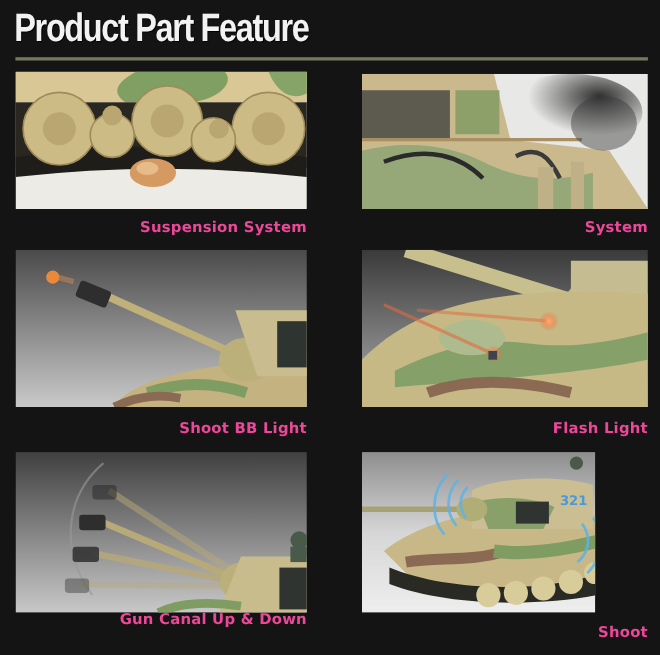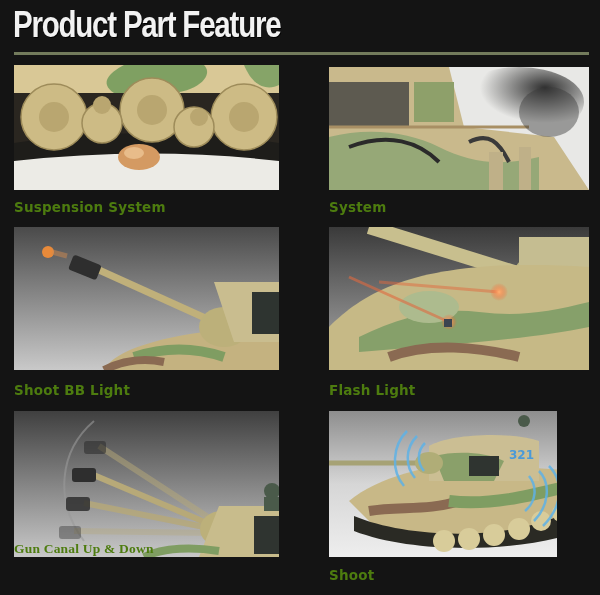--- a/index.html
+++ b/index.html
@@ -19,23 +19,23 @@
     text-shadow: 1px 1px 0 #000;
   }
   .rule {
     position: absolute; left: 14px; top: 52px; width: 575px; height: 3px;
     background: #737b5c;
   }
   .panel {
     position: absolute; overflow: hidden;
   }
   .caption {
-    position: absolute; text-align: left;
+    position: absolute; text-align: right;
     font-family: "DejaVu Sans", sans-serif; font-weight: bold;
-    font-size: 13.5px; color: #4d7c0f; letter-spacing: 0.2px;
+    font-size: 13.5px; color: #ec4899; letter-spacing: 0.2px;
   }
   svg { display: block; }
 </style>
 </head>
 <body>
 
 <div class="title">Product Part Feature</div>
 <div class="rule"></div>
 
 <div class="panel" style="left:14px;top:65px;width:265px;height:125px;">
@@ -168,23 +168,23 @@
       <rect x="45" y="115" width="22" height="13" rx="3" opacity="0.4"></rect>
     </g>
     <ellipse cx="208" cy="118" rx="22" ry="18" fill="#bcb07a"></ellipse>
     <path d="M205 95 h60 v51 h-80z" fill="#c8bc8c"></path>
     <rect x="240" y="105" width="25" height="38" fill="#2f3430"></rect>
     <circle cx="258" cy="80" r="8" fill="#4a5a4a"></circle>
     <rect x="250" y="86" width="15" height="14" fill="#4a5a4a"></rect>
     <path d="M130 146 c20 -10 50 -10 75 -6" stroke="#7f9d62" stroke-width="8" fill="none"></path>
   </svg>
 </div>
-<div class="caption" style="left:14px;top:541px;width:265px;font-family:Liberation Serif, serif;">Gun Canal Up &amp; Down</div>
-
-<div class="panel" style="left:329px;top:411px;width:228px;height:146px;">
+<div class="caption" style="left:14px;top:555px;width:265px;">Gun Canal Up &amp; Down</div>
+
+<div class="panel" style="left:329px;top:411px;width:212px;height:146px;">
   <svg width="260" height="146" viewBox="0 0 260 146">
     <defs>
       <linearGradient id="g6" x1="0" y1="0" x2="0" y2="1">
         <stop offset="0" stop-color="#8e8e8e"></stop>
           <stop offset="0.5" stop-color="#d6d6d6"></stop>
           <stop offset="1" stop-color="#eeeeee"></stop>
       </linearGradient>
     </defs>
     <rect width="260" height="146" fill="url(#g6)"></rect>
     <path d="M0 52 h105" stroke="#a6a275" stroke-width="5"></path>

